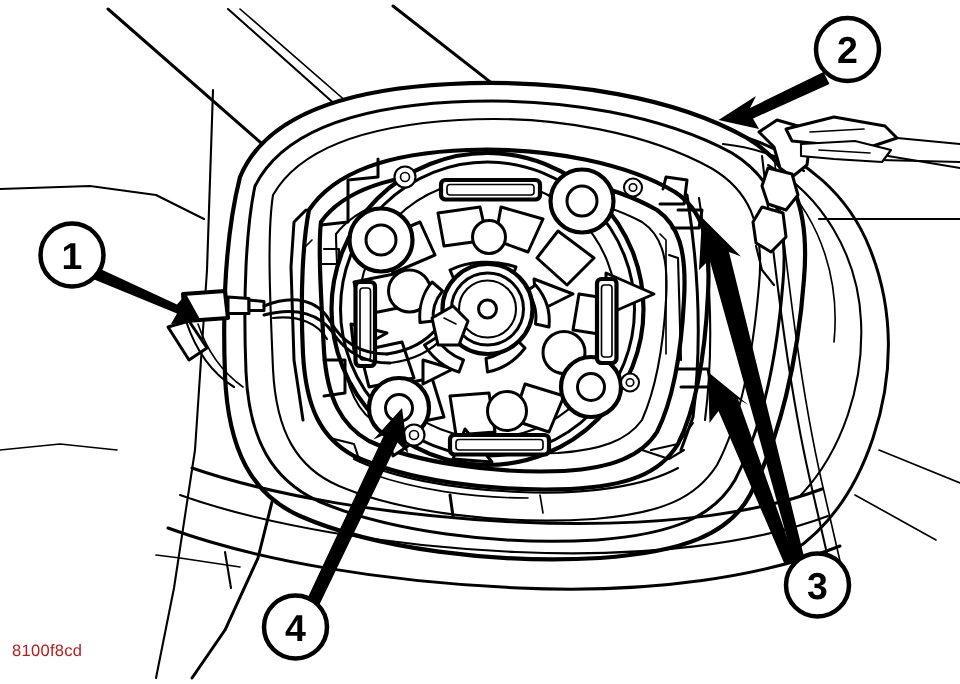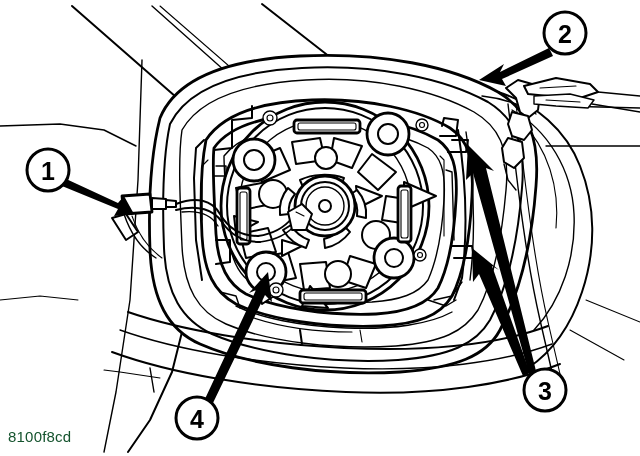--- a/index.html
+++ b/index.html
@@ -48,22 +48,22 @@
     font-weight: bold;
     fill: #000000;
     text-anchor: middle;
     dominant-baseline: central;
   }
   #caption {
     position: absolute;
     left: 8px;
     top: 428px;
     font-family: "Liberation Sans", sans-serif;
-    font-size: 15px;
-    color: #14532d;
+    font-size: 11px;
+    color: #b91c1c;
     letter-spacing: 0.2px;
     white-space: nowrap;
   }
 </style>
 </head>
 <body>
 
 <div id="figure-root">
 
   <svg id="figure-svg" viewBox="0 0 640 456">

